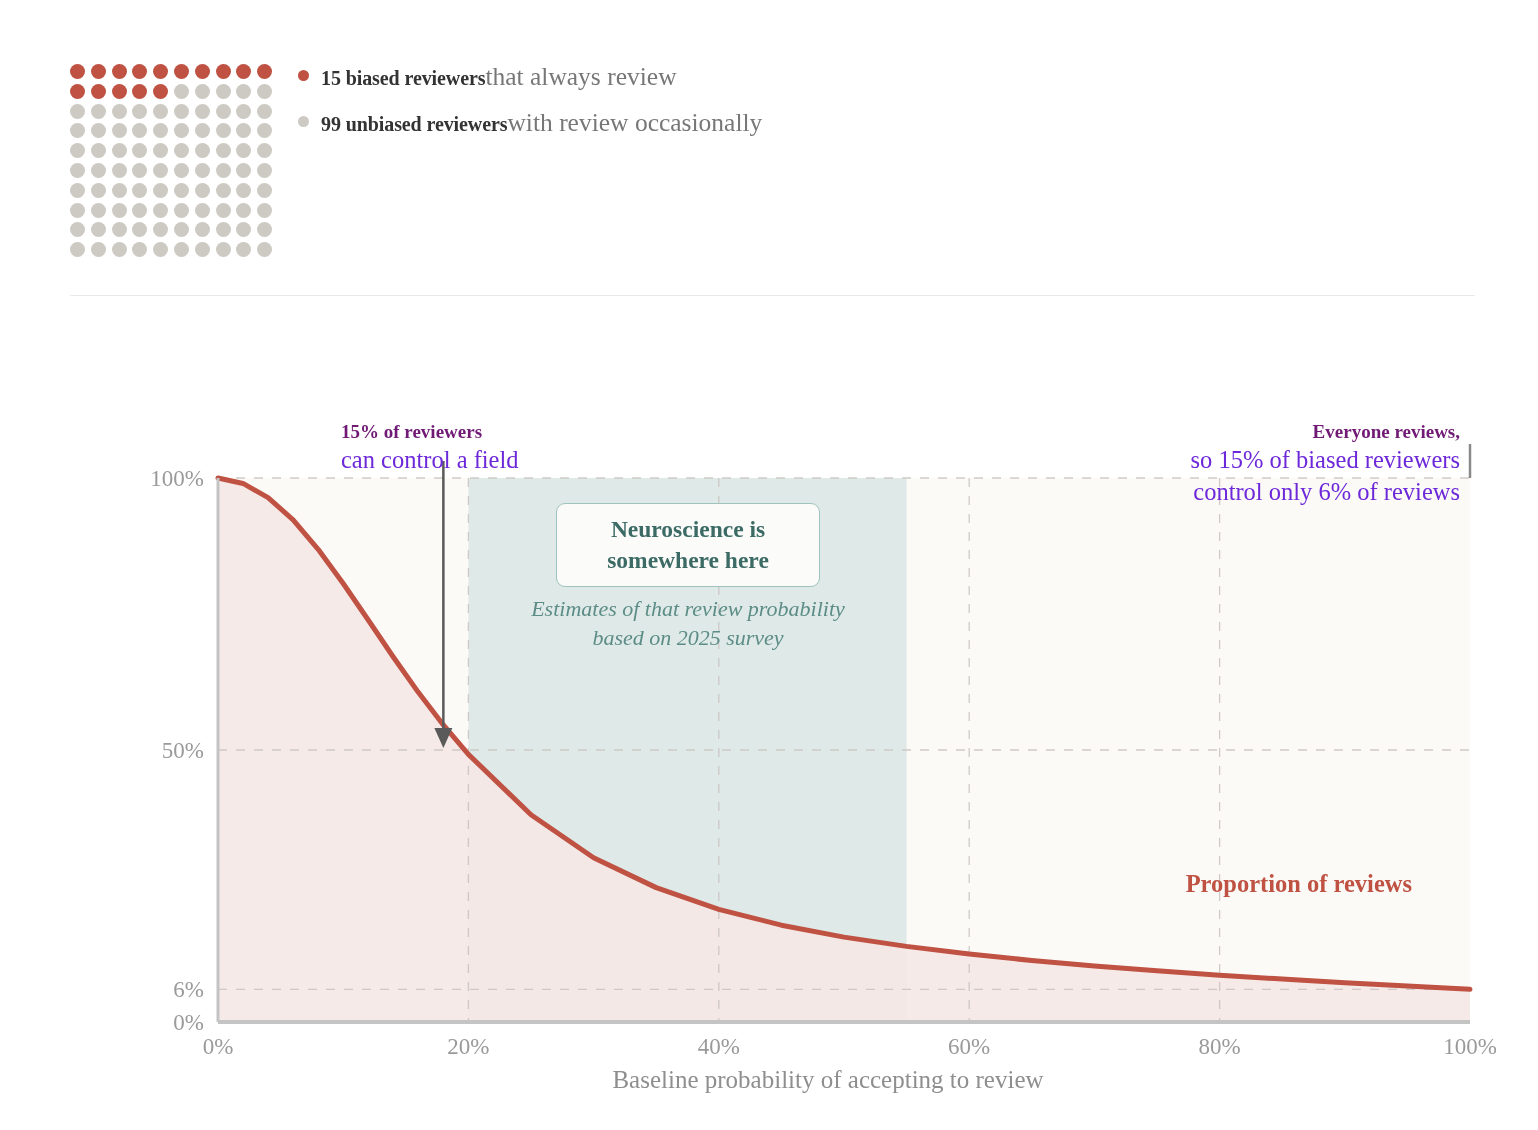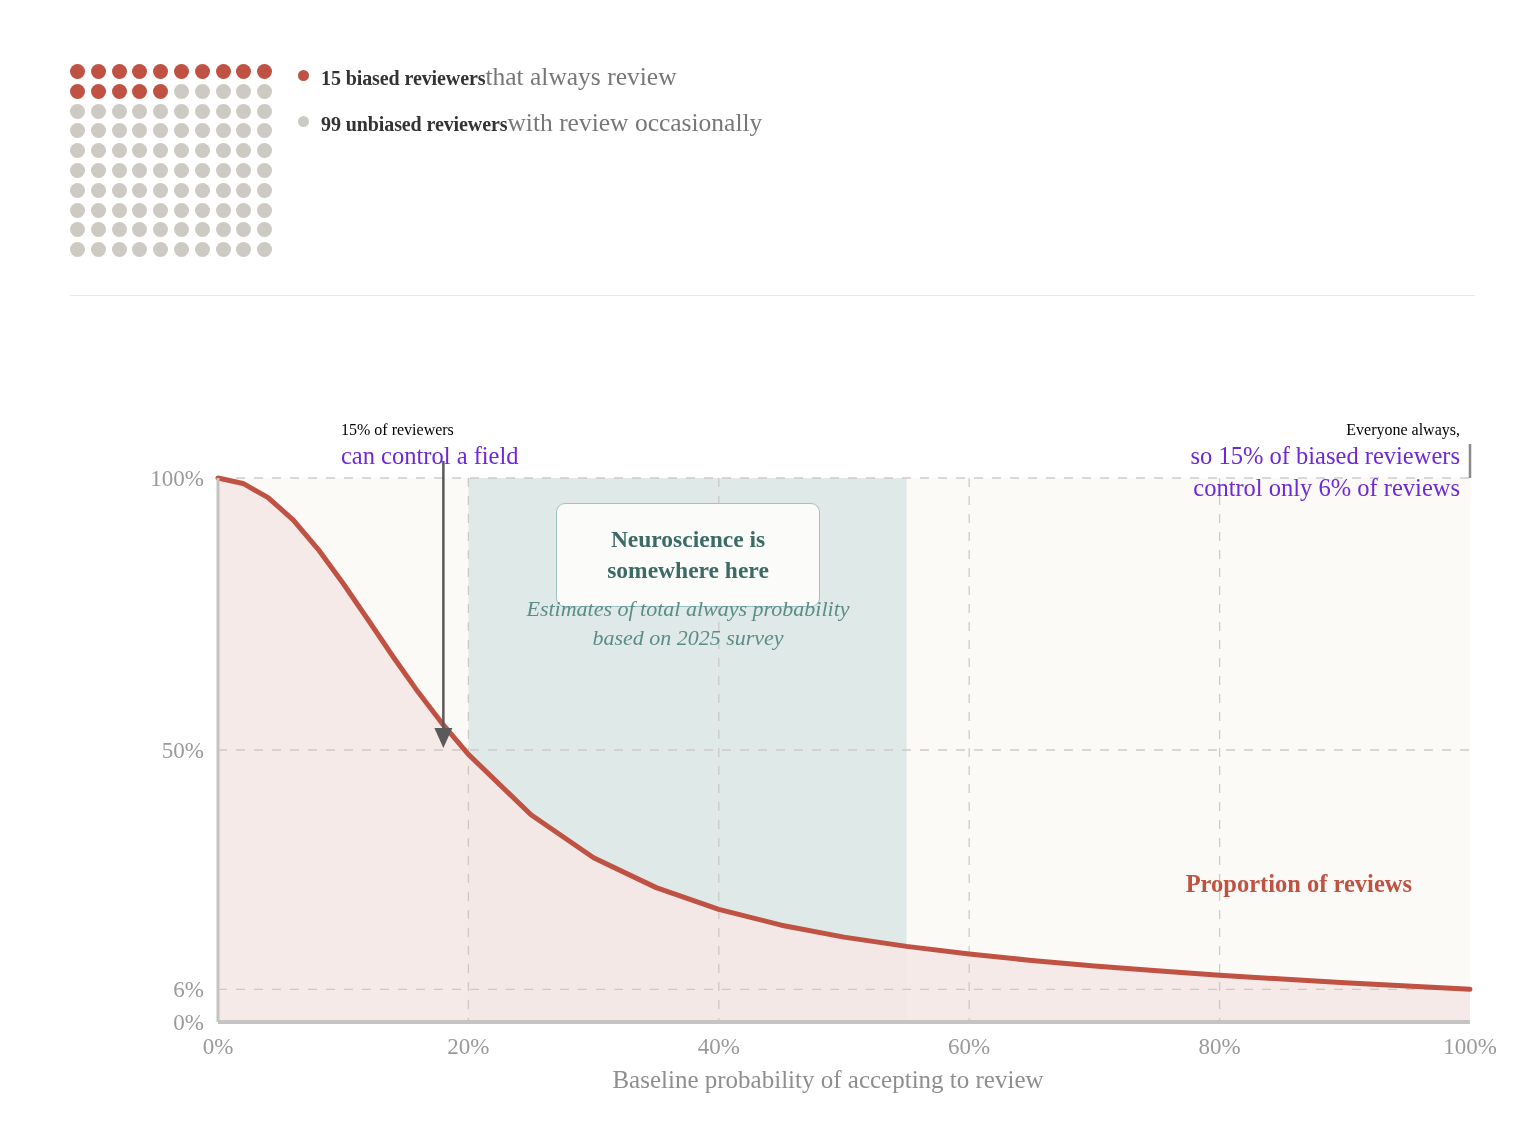--- a/index.html
+++ b/index.html
@@ -111,41 +111,41 @@
     text-anchor: middle;
     font-family: "Liberation Serif", serif;
   }
 
   
   .anno {
     position: absolute;
     white-space: nowrap;
     line-height: 1.28;
   }
-  .anno-bold  { font-weight: normal; color: #000000; font-size: 16px; }
+  .anno-bold  { font-weight: bold; color: #701a75; font-size: 19px; }
   .anno-light { color: #6d28d9; font-size: 24.5px; }
 
   #anno-left { left: 341px; top: 420px; text-align: left; }
   #anno-right { right: 78px; top: 420px; text-align: right; }
 
   #anno-red {
     right: 126px;
     top: 868px;
     text-align: right;
     color: #bf5242;
   }
   #anno-red .r1 { font-weight: bold; font-size: 24.5px; }
   #anno-red .r2 { font-size: 24.5px; }
 
   #neuro-box {
     position: absolute;
     left: 556px;
     top: 503px;
     width: 264px;
-    height: 104px;
+    height: 84px;
     box-sizing: border-box;
     border: 1.6px solid #9ec4bd;
     border-radius: 9px;
     background: #fbfbf9;
     display: flex;
     flex-direction: column;
     align-items: center;
     justify-content: center;
     color: #3c6b66;
     font-size: 23.5px;
@@ -336,30 +336,30 @@
     <text id="x-axis-title" class="axis-title" x="828" y="1088">Baseline probability of accepting to review</text>
   </svg>
 </div>
 
 <div class="anno" id="anno-left">
   <div class="anno-bold">15% of reviewers</div>
   <div class="anno-light">can control a field</div>
 </div>
 
 <div class="anno" id="anno-right">
-  <div class="anno-bold">Everyone always,</div>
+  <div class="anno-bold">Everyone reviews,</div>
   <div class="anno-light">so 15% of biased reviewers</div>
   <div class="anno-light">control only 6% of reviews</div>
 </div>
 
 <div class="anno" id="anno-red">
   <div class="r1">Proportion of reviews</div>
 </div>
 
 <div id="neuro-box">
   <div>Neuroscience is</div>
   <div>somewhere here</div>
 </div>
 
 <div id="neuro-sub">
-  <div>Estimates of total always probability</div>
+  <div>Estimates of that review probability</div>
   <div>based on 2025 survey</div>
 </div>
 
 </body></html>

